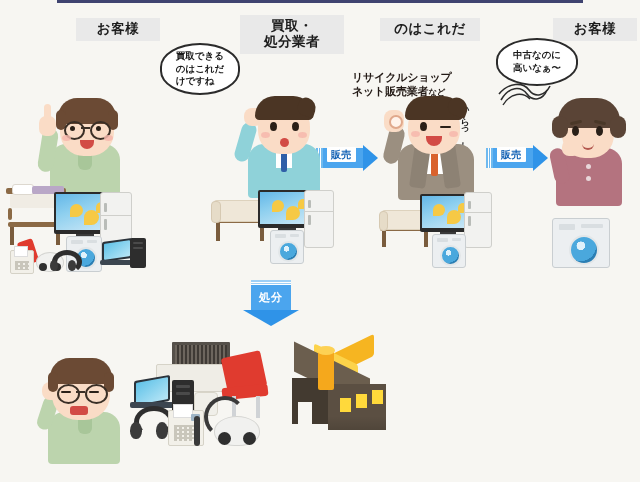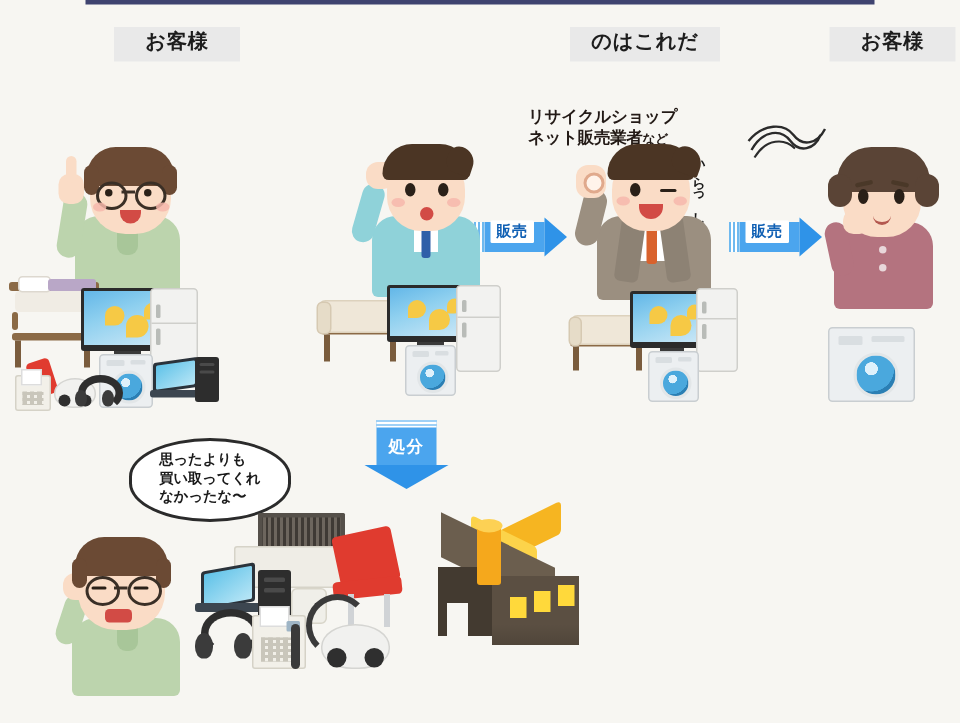--- a/index.html
+++ b/index.html
@@ -163,48 +163,56 @@
 </style>
 </head>
 <body>
 
 <div class="stage">
 
   <div class="abs top-rule"></div>
 
   <div class="abs role-chip" style="left:76px;top:18px;width:66px;">お客様</div>
 
+  <div class="abs role-chip" style="left:240px;top:15px;width:86px;">買取・
+処分業者</div>
 
   <div class="abs role-chip" style="left:380px;top:18px;width:82px;">のはこれだ</div>
 
   <div class="abs role-chip" style="left:553px;top:18px;width:66px;">お客様</div>
 
 
+  <div class="bubble-wrap" style="left:160px;top:43px;width:80px;height:52px;">
+    <div class="bubble" style="width:80px;height:52px;position:absolute;left:0;top:0;">買取できる
+のはこれだ
+けですね</div>
+    <div class="tail" style="left:52px;top:46px;border-width:13px 4px 0 7px;border-color:#2b2b2b transparent transparent transparent;"></div>
+    <div class="tail" style="left:53px;top:44px;border-width:11px 3px 0 5px;border-color:#ffffff transparent transparent transparent;"></div>
+  </div>
 
   <div class="caption" style="left:352px;top:57px;">
     <span style="white-space:pre-line;">リサイクルショップ
 ネット販売業者</span><span class="small">など</span>
   </div>
 
   <div class="vtext" style="left:460px;top:100px;height:108px;">いらっしゃいませー</div>
 
+  <div class="bubble-wrap" style="left:496px;top:38px;width:82px;height:48px;">
+    <div class="bubble" style="width:82px;height:48px;position:absolute;left:0;top:0;">中古なのに
+高いなぁ〜</div>
+    <div class="tail" style="left:50px;top:42px;border-width:13px 4px 0 7px;border-color:#2b2b2b transparent transparent transparent;"></div>
+    <div class="tail" style="left:51px;top:40px;border-width:11px 3px 0 5px;border-color:#ffffff transparent transparent transparent;"></div>
+  </div>
 
   <svg class="abs" style="left:497px;top:80px;" width="56" height="26">
     <path d="M4 20 C12 6,24 6,30 14 C36 22,46 20,50 10" stroke="#2b2b2b" stroke-width="1.6" fill="none"></path>
     <path d="M2 14 C12 2,26 2,32 10 C38 18,48 16,53 6" stroke="#2b2b2b" stroke-width="1.6" fill="none"></path>
     <path d="M6 25 C14 12,26 12,33 19" stroke="#2b2b2b" stroke-width="1.4" fill="none"></path>
   </svg>
 
-  <div class="bubble-wrap" style="left:86px;top:292px;width:108px;height:56px;">
-    <div class="bubble" style="width:108px;height:56px;position:absolute;left:0;top:0;">思ったよりも
-買い取ってくれ
-なかったな〜</div>
-    <div class="tail" style="left:18px;top:49px;border-width:14px 8px 0 4px;border-color:#2b2b2b transparent transparent transparent;"></div>
-    <div class="tail" style="left:19px;top:47px;border-width:12px 6px 0 3px;border-color:#ffffff transparent transparent transparent;"></div>
-  </div>
 
 
   <div class="arrow-h" style="left:316px;top:145px;width:62px;">
     <div class="tail-lines"></div>
     <div class="shaft" style="width:40px;"></div>
     <div class="head" style="left:47px;"></div>
     <div class="lbl">販売</div>
   </div>
 
   <div class="arrow-h" style="left:486px;top:145px;width:62px;">

